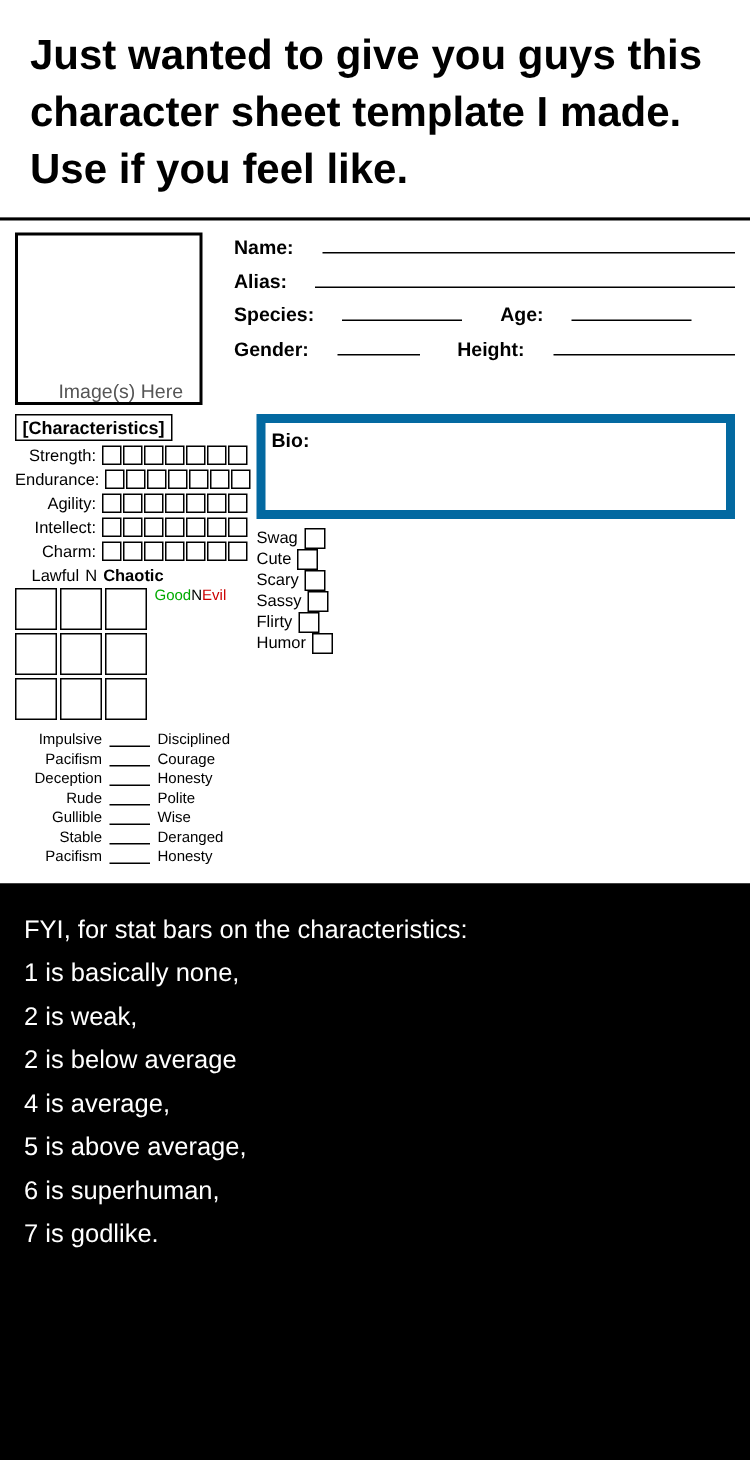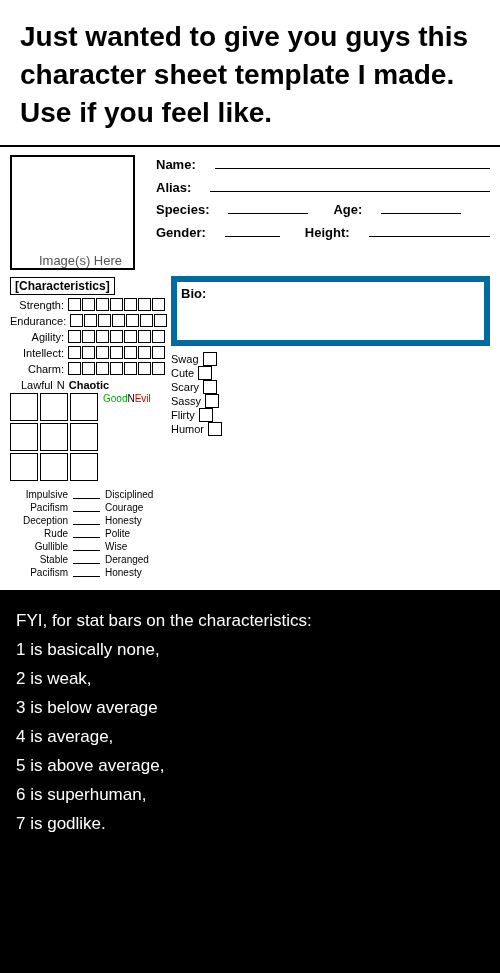--- a/index.html
+++ b/index.html
@@ -468,18 +468,18 @@
 
   </div>
 </div>
 
 <div class="divider"></div>
 
 <div class="bottom-text-section">
   <div>FYI, for stat bars on the characteristics:</div>
   <div>1 is basically none,</div>
   <div>2 is weak,</div>
-  <div>3 is below average</div>
+  <div>2 is below average</div>
   <div>4 is average,</div>
   <div>5 is above average,</div>
   <div>6 is superhuman,</div>
   <div>7 is godlike.</div>
 </div>
 
 </body></html>

